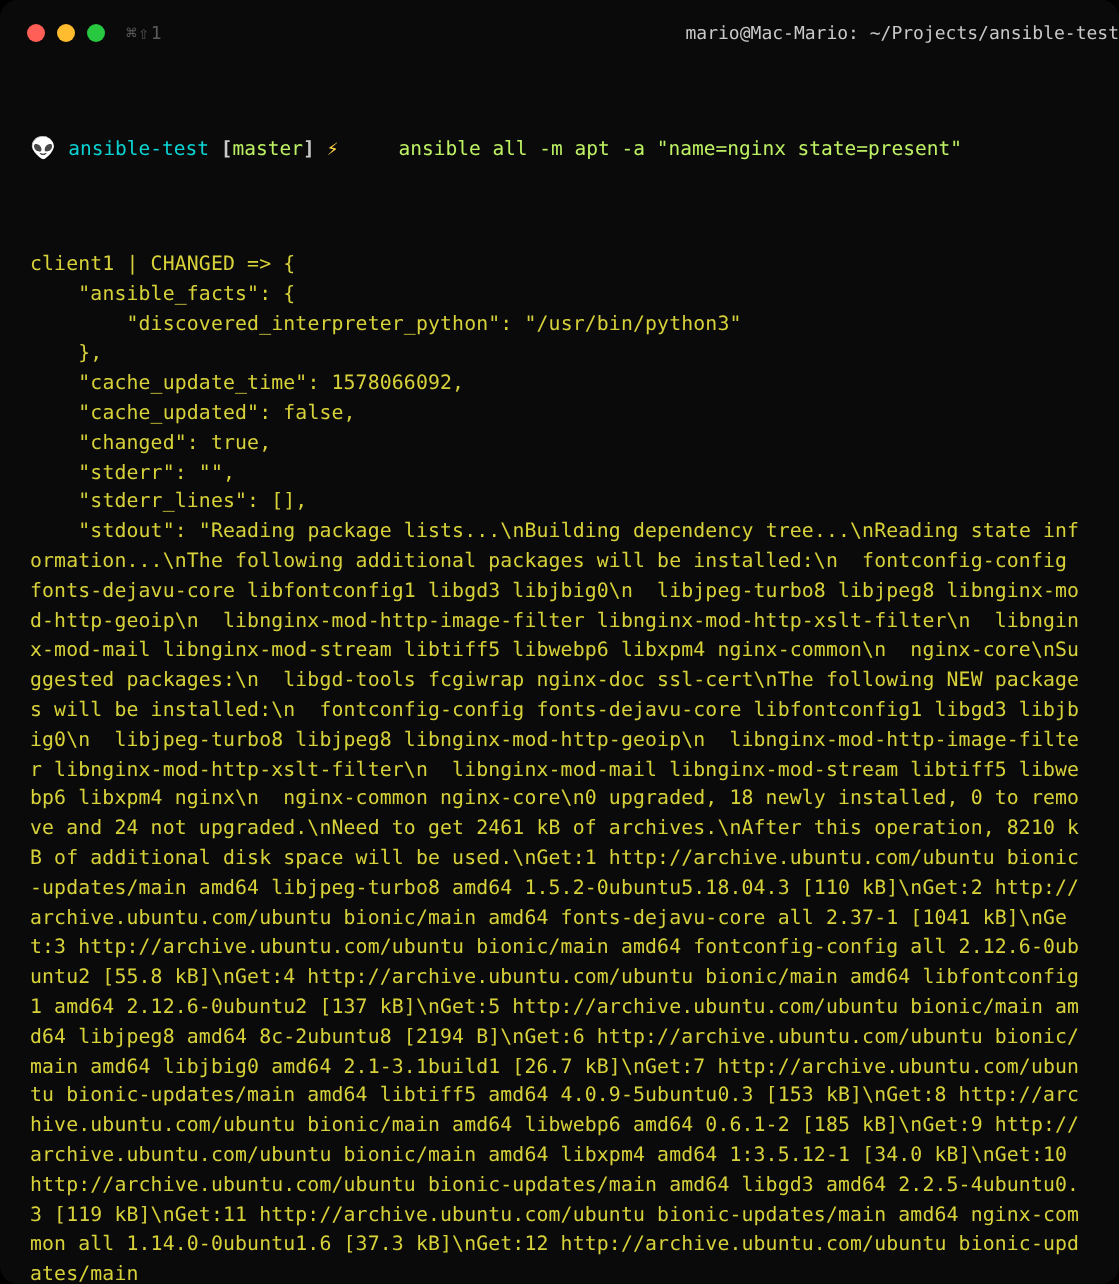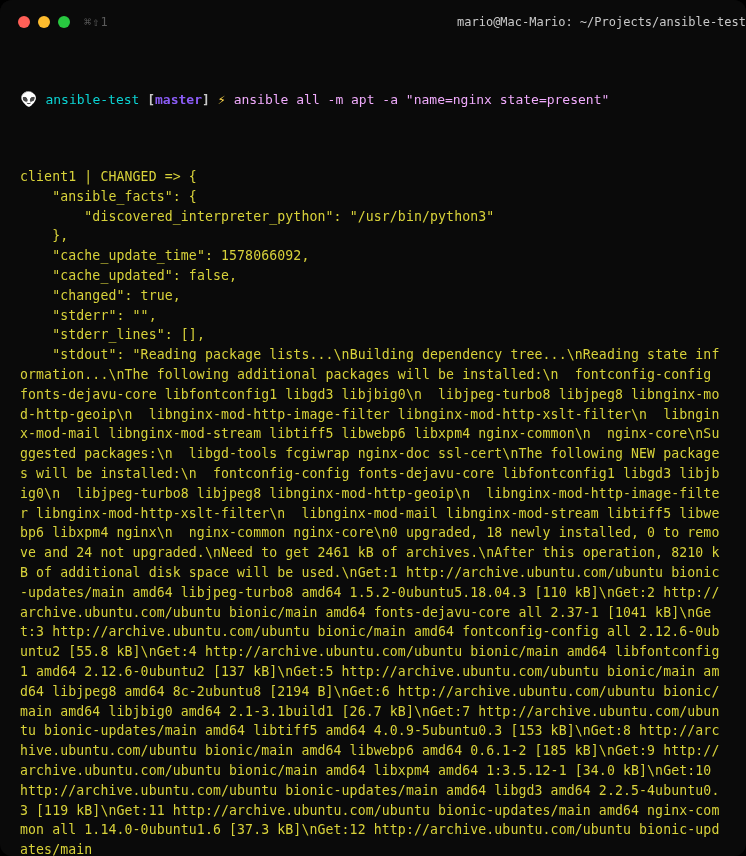--- a/index.html
+++ b/index.html
@@ -64,23 +64,23 @@
     display: flex;
     align-items: center;
     flex-wrap: nowrap;
     gap: 8px;
     margin-bottom: 18px;
     white-space: nowrap;
   }
   .skull { filter: grayscale(100%) brightness(1.6); font-size: 14px; }
   .dirname { color: #0bd3d3; font-weight: normal; }
   .branch-open, .branch-close { color: #c9c9c9; font-weight: bold;}
-  .branch { color: #8b5cf6; font-weight: bold;}
+  .branch { color: #bef264; font-weight: normal;}
   .bolt { color: #ffd84a; font-size: 13px; }
-  .cmd { color: #f0abfc; }
+  .cmd { color: #bef264; margin-left: 32px; }
   .output {
     color: #d8d23a;
     font-size: 13.2px;
     letter-spacing: 0.1px;
   }
 </style>
 </head>
 <body>
 
 <div class="window">

